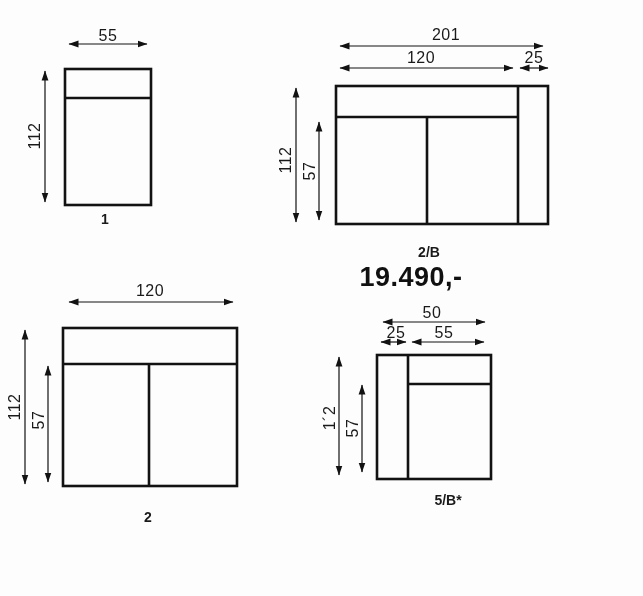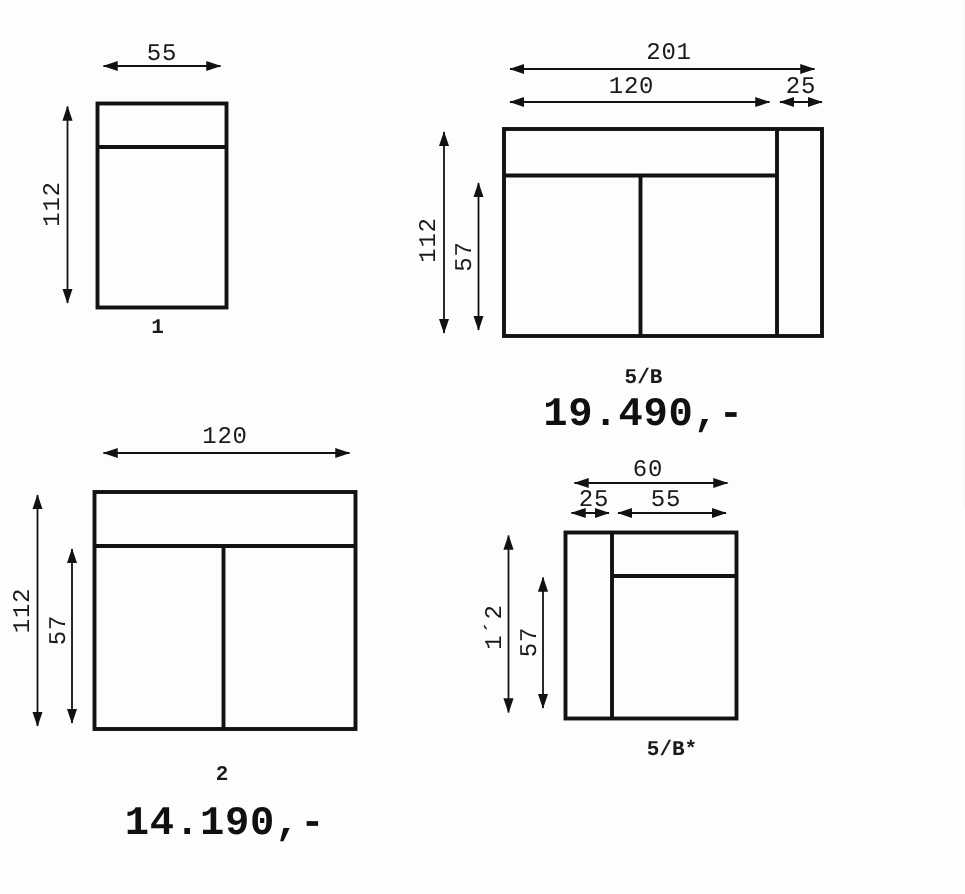--- a/index.html
+++ b/index.html
@@ -5,21 +5,20 @@
   html,body{margin:0;padding:0;}
   body{
     font-family:"Liberation Sans", sans-serif;
     background:#e9e9e9;
   }
   .canvas{
     position:relative;
     width:643px;height:596px;
     background:#fdfdfd;
     overflow:hidden;
-    font-family:Liberation Mono, monospace;
   }
   .layer{position:absolute;left:0;top:0;}
   .txt{
     position:absolute;
     color:#1a1a1a;
     white-space:nowrap;
     transform:translate(-50%,-50%);
     user-select:none;
   }
   .dim{
@@ -94,29 +93,28 @@
 
   <span class="txt dim" style="left:108px;top:36px">55</span>
   <span class="txt dim v" style="left:35px;top:136px">112</span>
   <span class="txt mlabel" style="left:105px;top:219px">1</span>
 
   <span class="txt dim" style="left:446px;top:35px">201</span>
   <span class="txt dim" style="left:421px;top:58px">120</span>
   <span class="txt dim" style="left:534px;top:58px">25</span>
   <span class="txt dim v" style="left:286px;top:160px">112</span>
   <span class="txt dim v" style="left:310px;top:171px">57</span>
-  <span class="txt mlabel" style="left:429px;top:252px">5/B</span>
-  <span class="txt price" style="left:429px;top:277px">19.490,-</span>
+  <span class="txt mlabel" style="left:429px;top:252px">2/B</span>
+  <span class="txt price" style="left:411px;top:277px">19.490,-</span>
 
   <span class="txt dim" style="left:150px;top:291px">120</span>
   <span class="txt dim v" style="left:15px;top:407px">112</span>
   <span class="txt dim v" style="left:39px;top:420px">57</span>
   <span class="txt mlabel" style="left:148px;top:517px">2</span>
-  <span class="txt price" style="left:150px;top:550px">14.190,-</span>
 
-  <span class="txt dim" style="left:432px;top:313px">60</span>
+  <span class="txt dim" style="left:432px;top:313px">50</span>
   <span class="txt dim" style="left:396px;top:333px">25</span>
   <span class="txt dim" style="left:444px;top:333px">55</span>
   <span class="txt dim v" style="left:330px;top:418px">1´2</span>
   <span class="txt dim v" style="left:353px;top:428px">57</span>
   <span class="txt mlabel" style="left:448px;top:500px">5/B*</span>
 
 </div>
 
 </body></html>

